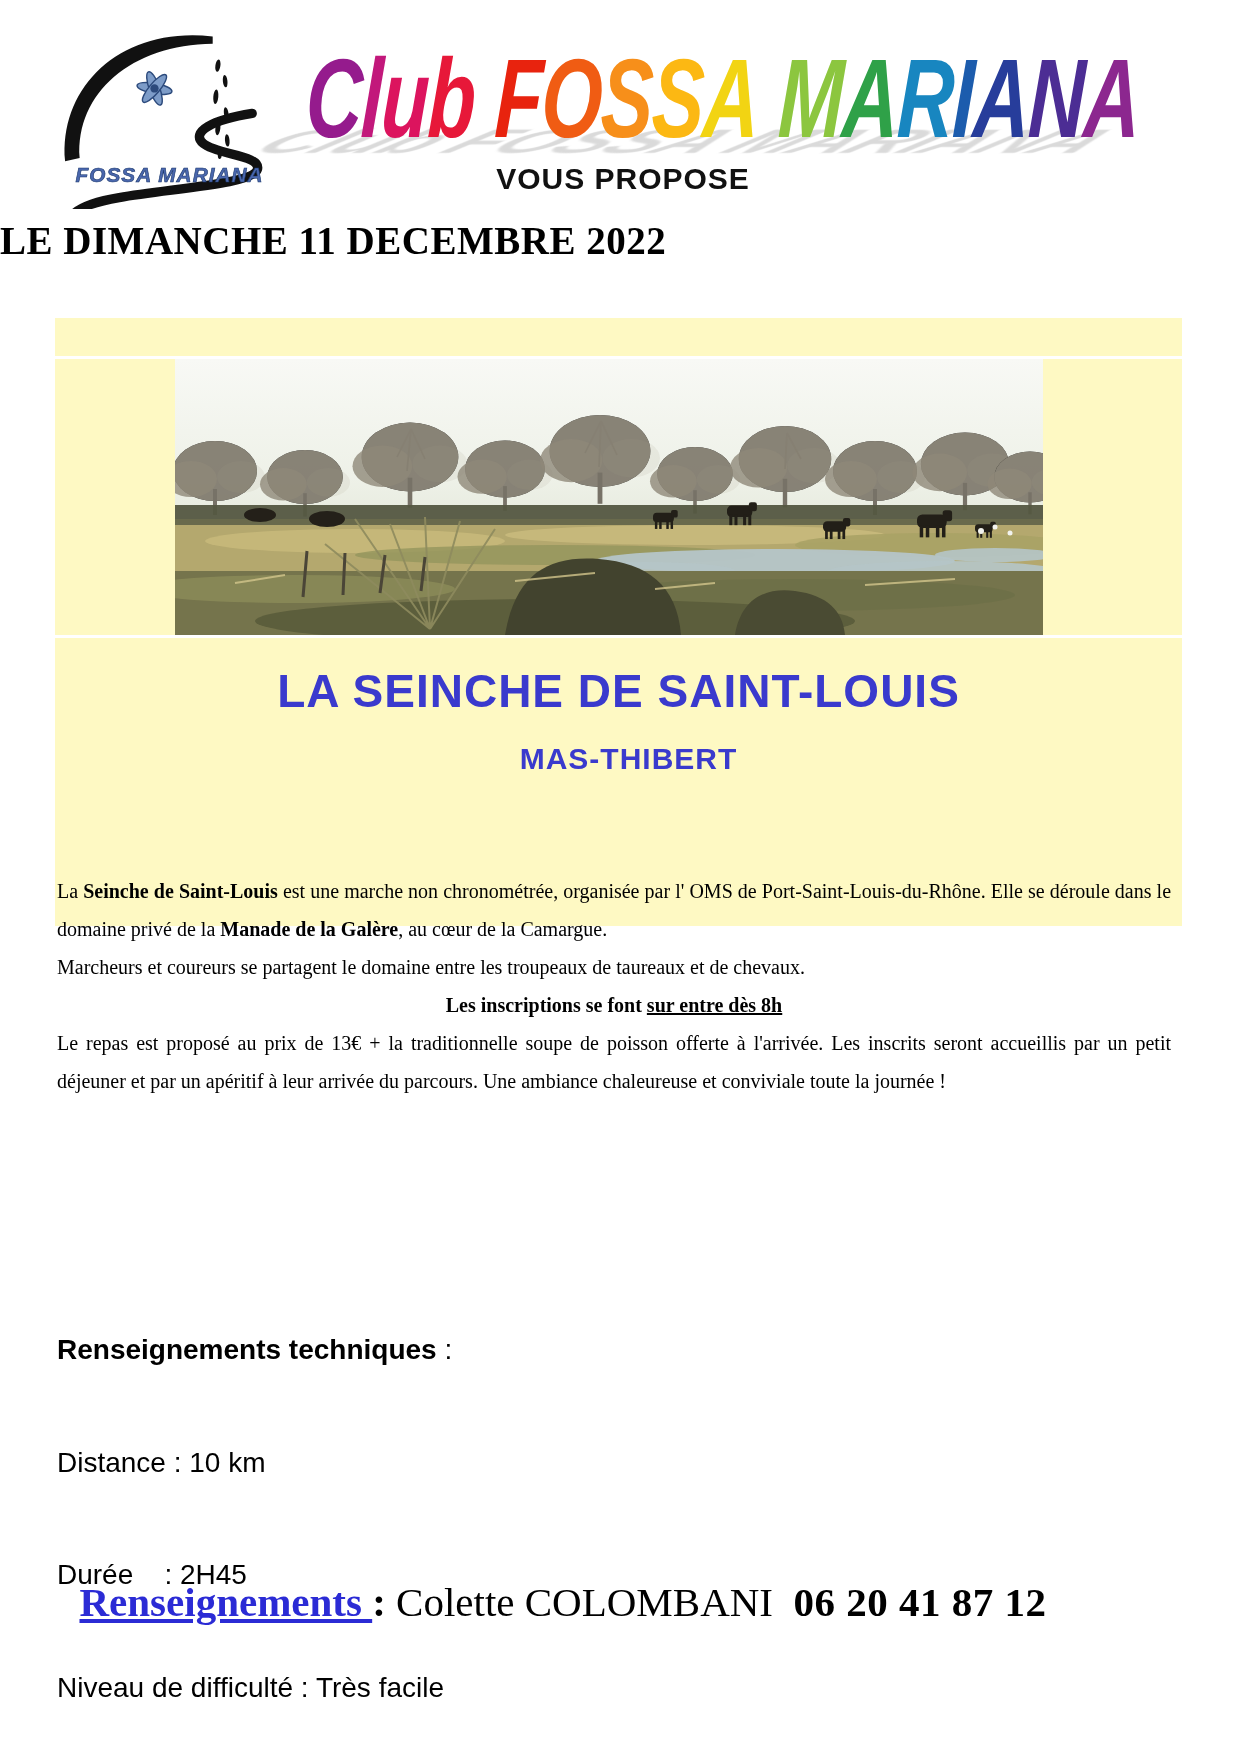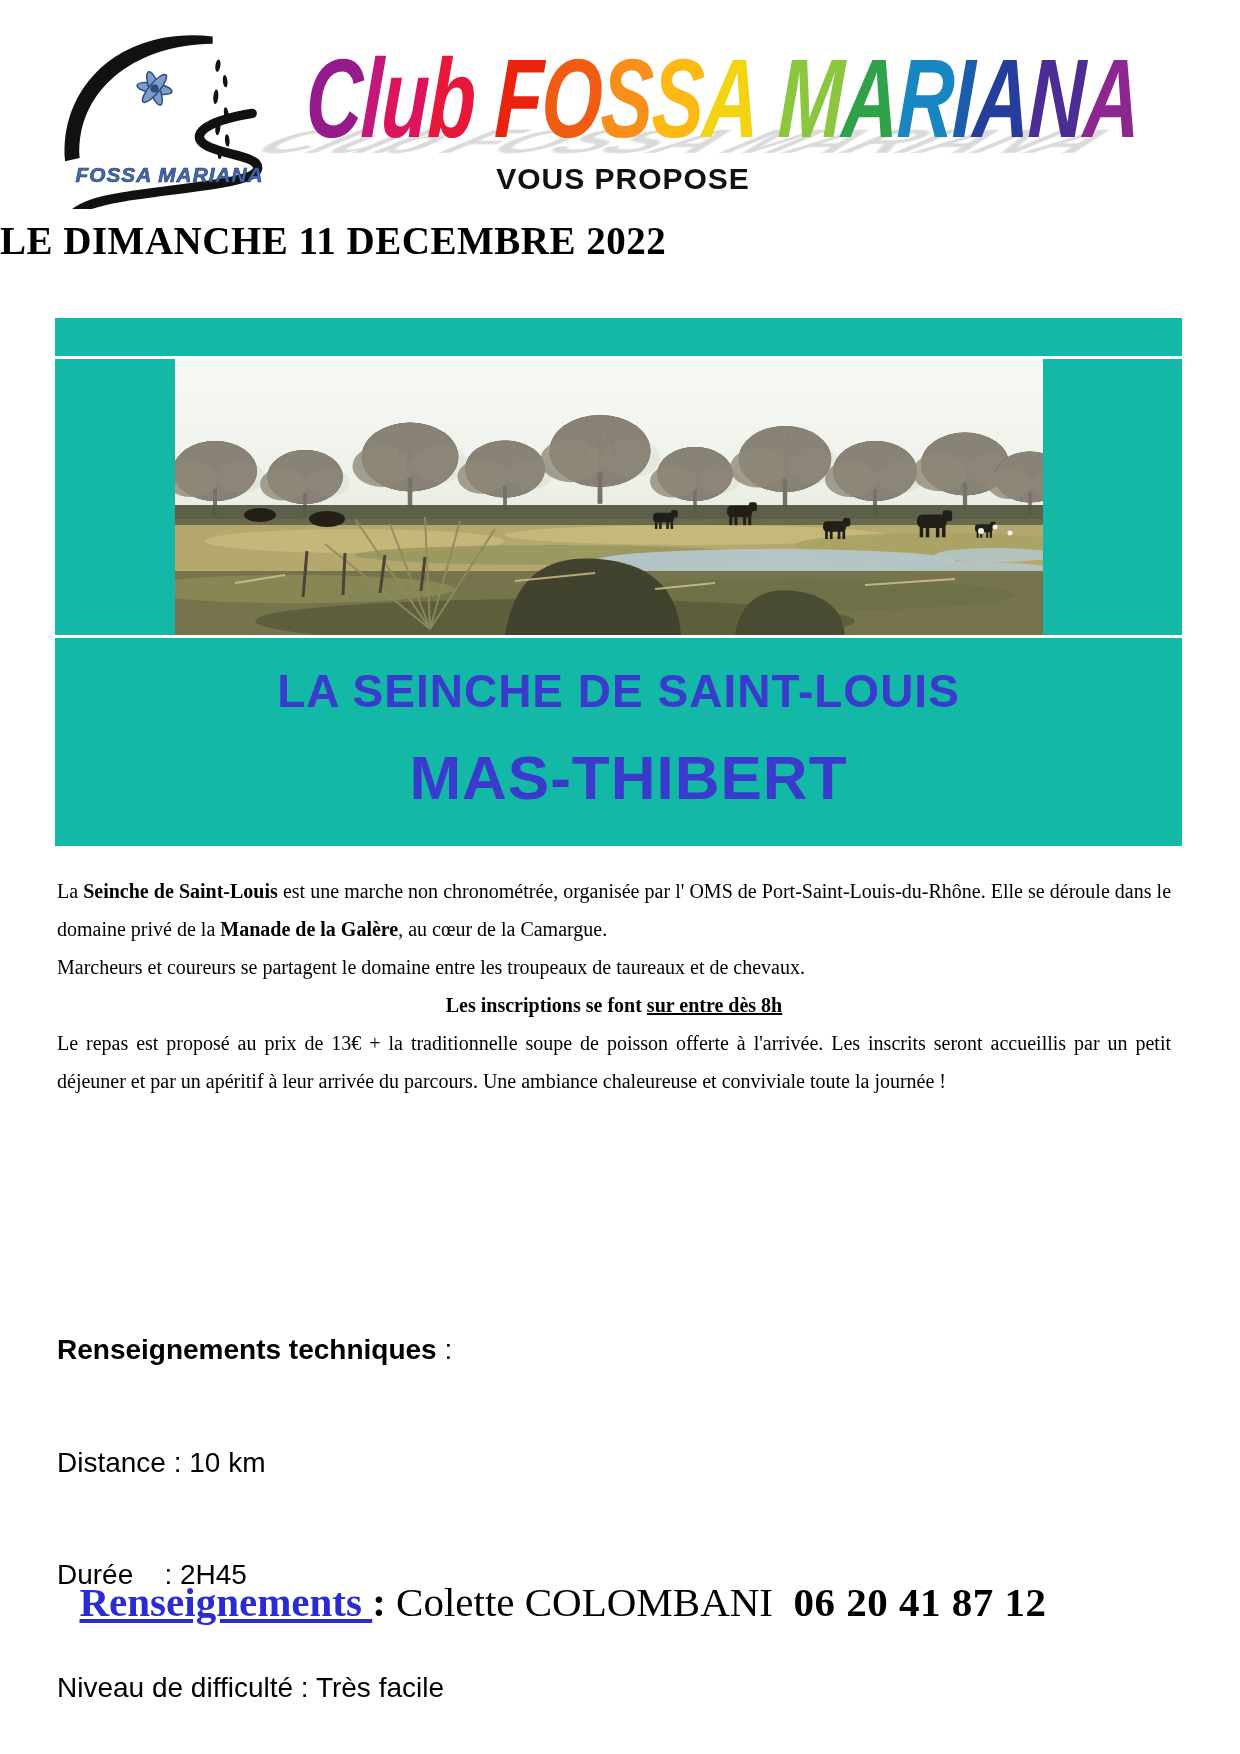--- a/index.html
+++ b/index.html
@@ -30,29 +30,29 @@
   }
 
   .date-heading {
     position:absolute; left:0; top:218px; width:1120px; text-align:left;
     font-family:"Liberation Serif", serif; font-weight:700; font-size:39px;
     letter-spacing:.5px; color:#000;
   }
 
   
   .green-box {
-    position:absolute; left:55px; top:318px; width:1127px; height:528px;
-    background:#14b8a6;
+    position:absolute; left:55px; top:318px; width:1127px; height:608px;
+    background:#fef9c3;
   }
   .gb-top { height:38px; border-bottom:3px solid #ffffff; }
   .gb-photo-row { height:276px; border-bottom:3px solid #ffffff; position:relative; }
   .photo { position:absolute; left:120px; top:0; width:868px; height:276px; display:block; }
   .gb-titles { text-align:center; color:#3a3acd; font-weight:700; }
   .evt1 { padding-top:26px; font-size:46px; letter-spacing:1px; }
-  .evt2 { padding-top:24px; font-size:62px; letter-spacing:1px;padding-left:20px; }
+  .evt2 { padding-top:24px; font-size:30px; letter-spacing:1px;padding-left:20px; }
 
   
   .body-copy {
     position:absolute; left:57px; top:872px; width:1114px;
     font-family:"Liberation Serif", serif; font-size:20px; line-height:38px;
     text-align:justify; color:#000;
   }
   .body-copy p { margin:0; }
   .b { font-weight:700; }
   .u { text-decoration:underline; }

